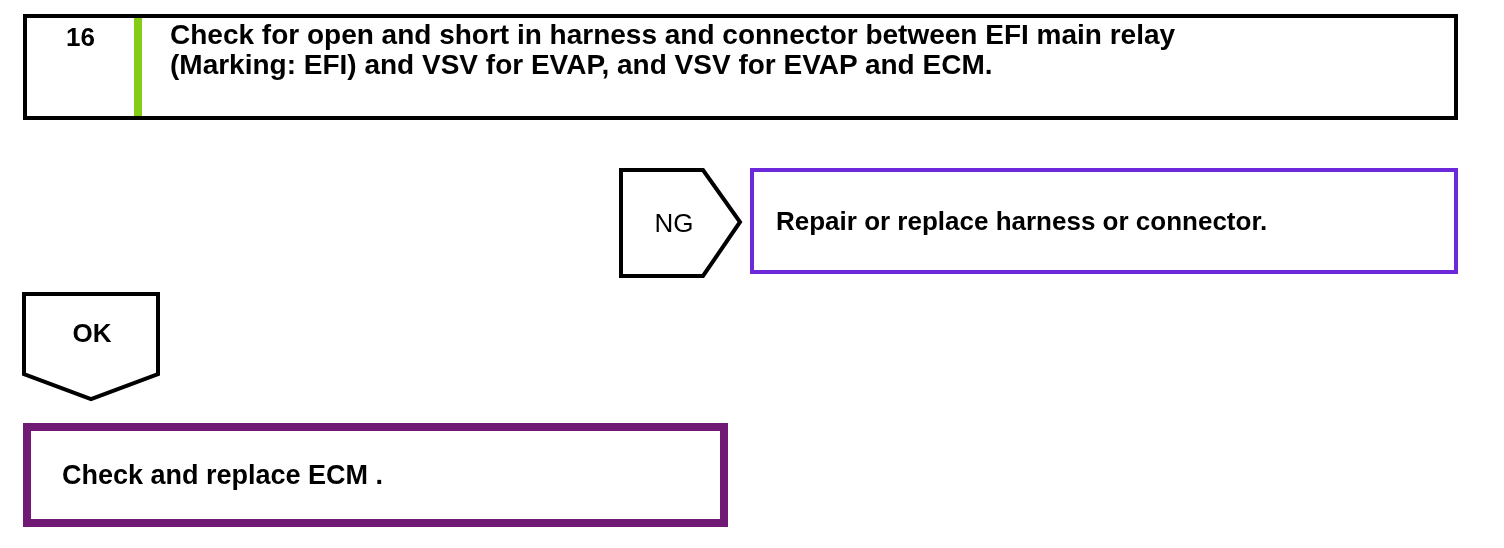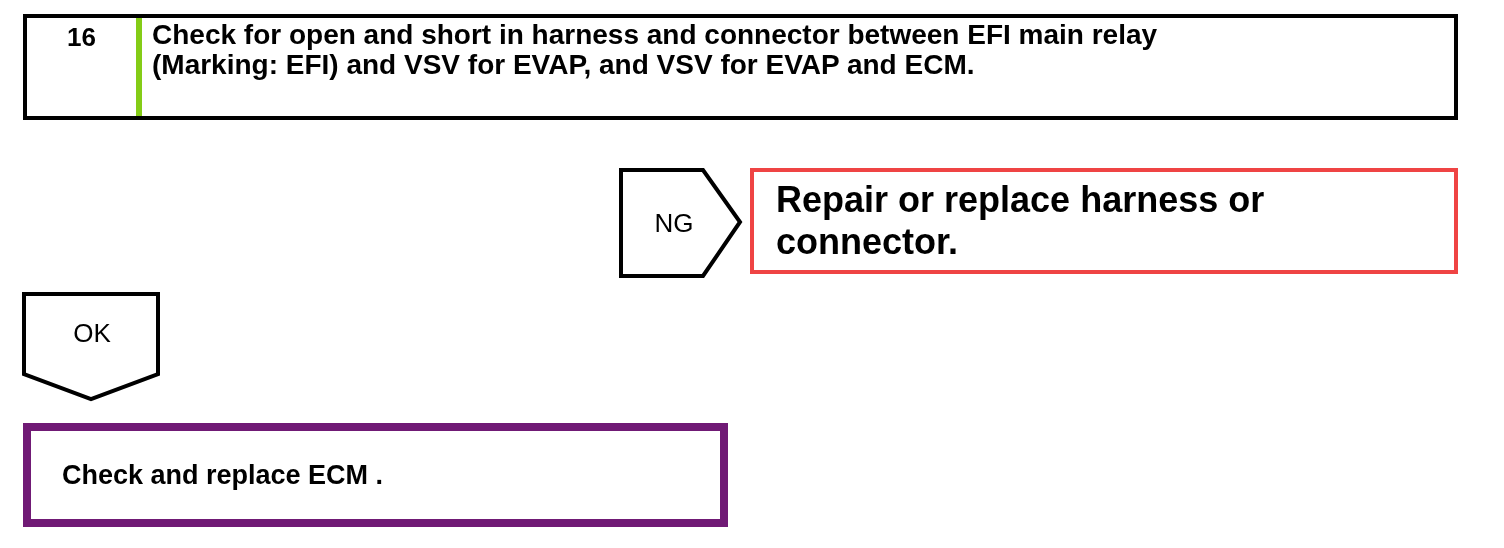--- a/index.html
+++ b/index.html
@@ -21,34 +21,35 @@
     position: absolute;
     left: 23px; top: 14px;
     width: 1435px; height: 106px;
     border: 4px solid #000;
     display: flex;
     background: #fff;
   }
   .step-number-cell {
     width: 115px;
     flex: 0 0 115px;
-    border-right: 6px solid #84cc16;
+    border-right: 8px solid #84cc16;
     display: flex;
     justify-content: center;
     align-items: flex-start;
     padding-top: 4px;
     font-size: 26px;
     font-weight: bold;
   }
   .step-instruction {
     flex: 1;
     padding: 2px 10px 0 10px;
     font-size: 28px;
     line-height: 30px;
     font-weight: bold;
+    margin-left: 18px;
   }
 
   
   .ng-shape {
     position: absolute;
     left: 619px; top: 168px;
     width: 125px; height: 110px;
   }
   .ng-label {
     position: absolute;
@@ -59,44 +60,44 @@
     justify-content: center;
     font-size: 26px;
     font-weight: normal;
   }
 
   
   .ng-action-box {
     position: absolute;
     left: 750px; top: 168px;
     width: 708px; height: 106px;
-    border: 4px solid #ef4444;
+    border: 4px solid #6d28d9;
     display: flex;
     align-items: center;
     padding-left: 22px;
-    font-size: 36px;
+    font-size: 26px;
     font-weight: bold;
     background: #fff;
   }
 
   
   .ok-shape {
     position: absolute;
     left: 22px; top: 292px;
     width: 140px; height: 112px;
   }
   .ok-label {
     position: absolute;
     left: 22px; top: 292px;
     width: 140px; height: 82px;
     display: flex;
     align-items: center;
     justify-content: center;
     font-size: 26px;
-    font-weight: normal;
+    font-weight: bold;
   }
 
   
   .ok-action-box {
     position: absolute;
     left: 23px; top: 423px;
     width: 705px; height: 104px;
     border: 8px solid #701a75;
     display: flex;
     align-items: center;

